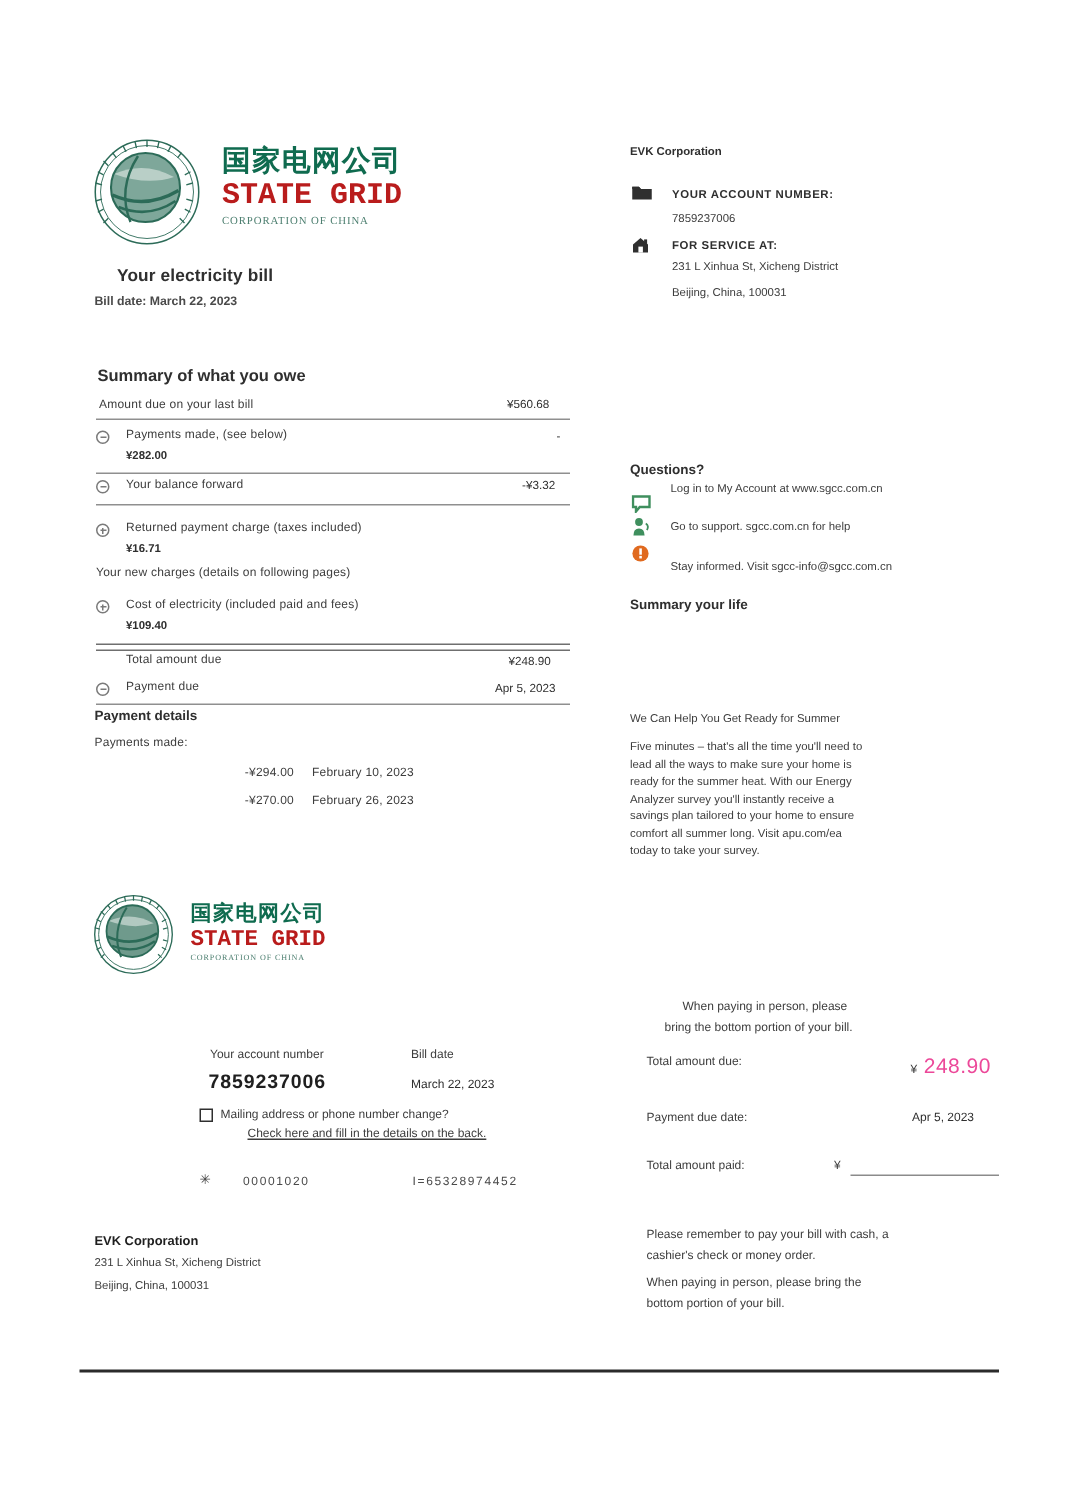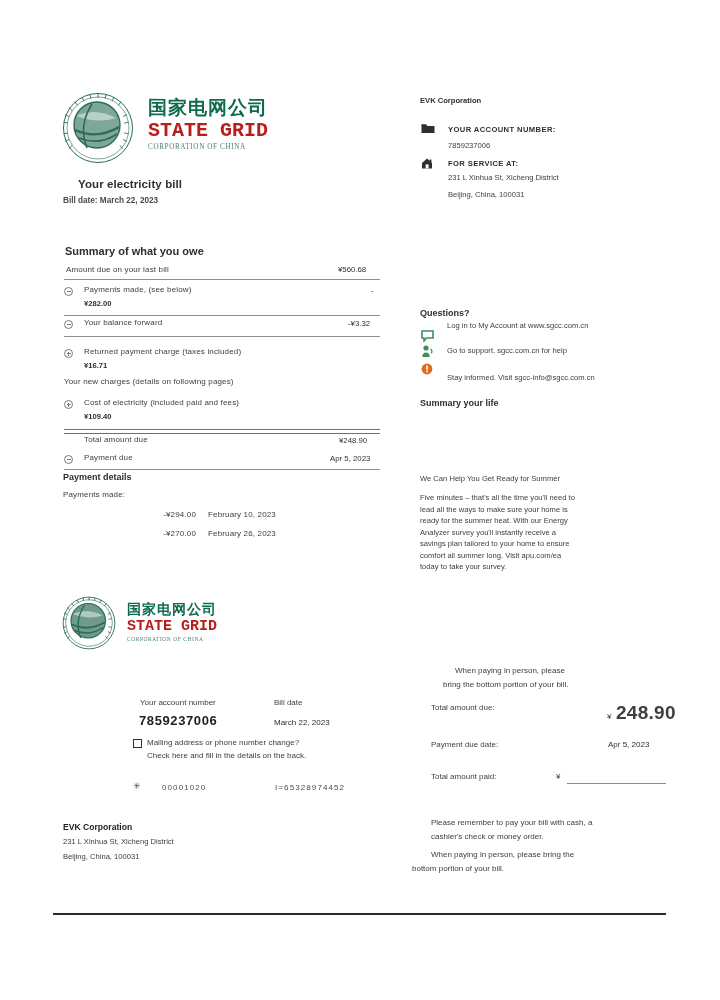--- a/index.html
+++ b/index.html
@@ -120,23 +120,23 @@
     box-sizing: border-box;
     background: #fff;
   }
 
   .underline-field {
     position: absolute;
     border-bottom: 1px solid #8b8b8b;
   }
 
   .big-amt {
-    font-size: 19px;
-    font-weight: bold;
-    color: #404040;
+    font-size: 14px;
+    font-weight: normal;
+    color: #ec4899;
     letter-spacing: 0.3px;
   }
   .yen-sm { font-size: 8px; font-weight: normal; }
   .acct-big {
     font-size: 13px;
     font-weight: bold;
     color: #1f1f1f;
     letter-spacing: 0.6px;
   }
   .stub-label { font-size: 8px; color: #3d3d3d; }
@@ -326,21 +326,21 @@
   </div>
 
   <div class="t stub-label" style="left:140px; top:698px;">Your account number</div>
   <div class="t stub-label" style="left:274px; top:698px;">Bill date</div>
 
   <div class="t acct-big" style="left:139px; top:713px;">7859237006</div>
   <div class="t stub-val" style="left:274px; top:718px;">March 22,  2023</div>
 
   <div class="checkbox" style="left:133px; top:739px;"></div>
   <div class="t stub-label" style="left:147px; top:738px;">Mailing address or phone number change?</div>
-  <div class="t stub-label" style="left:147px; top:751px;">Check here and fill in the details on the back.</div>
+  <div class="t stub-label" style="left:165px; top:751px;text-decoration:underline;">Check here and fill in the details on the back.</div>
 
   <div class="t" style="left:133px; top:781px; font-size:9px; color:#4a4a4a;">✳</div>
   <div class="t scan" style="left:162px; top:783px;">00001020</div>
   <div class="t scan" style="left:275px; top:783px;">I=65328974452</div>
 
   <div class="t addr-name" style="left:63px; top:822px;">EVK Corporation</div>
   <div class="t sm" style="left:63px; top:836px;">231 L Xinhua St, Xicheng District</div>
   <div class="t sm" style="left:63px; top:851px;">Beijing, China, 100031</div>
 
   <div class="t stub-label" style="left:455px; top:666px;">When paying  in person, please</div>
@@ -355,17 +355,17 @@
   <div class="t stub-label" style="left:431px; top:740px;">Payment  due date:</div>
   <div class="t stub-val" style="left:608px; top:740px;">Apr 5, 2023</div>
 
   <div class="t stub-label" style="left:431px; top:772px;">Total  amount paid:</div>
   <div class="t stub-label" style="left:556px; top:772px;">¥</div>
   <div class="underline-field" style="left:567px; top:782px; width:99px; height:1px;"></div>
 
   <div class="t stub-label" style="left:431px; top:818px;">Please  remember  to pay your bill with cash, a</div>
   <div class="t stub-label" style="left:431px; top:832px;">cashier's  check  or money order.</div>
   <div class="t stub-label" style="left:431px; top:850px;">When paying  in person, please bring the</div>
-  <div class="t stub-label" style="left:412px; top:864px;">bottom portion of your bill.</div>
+  <div class="t stub-label" style="left:431px; top:864px;">bottom portion of your bill.</div>
 
   <div class="rule bottom" style="left:53px; top:913px; width:613px;"></div>
 
 </div>
 
 </body></html>

